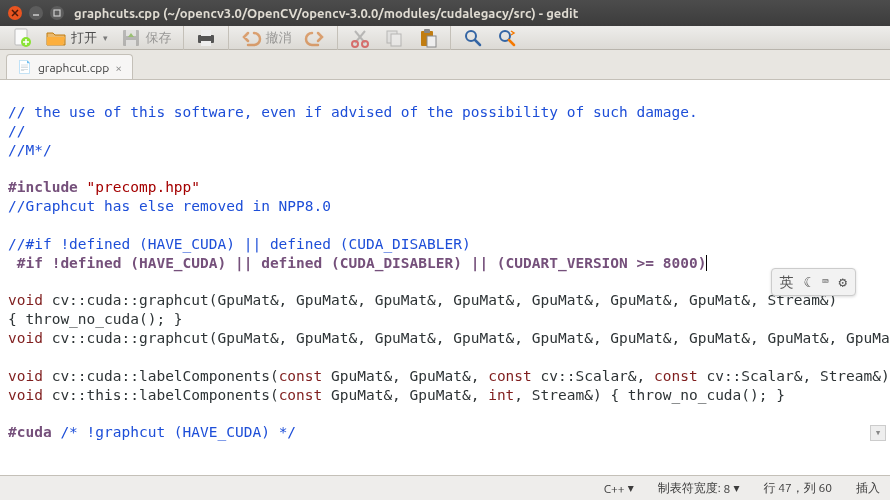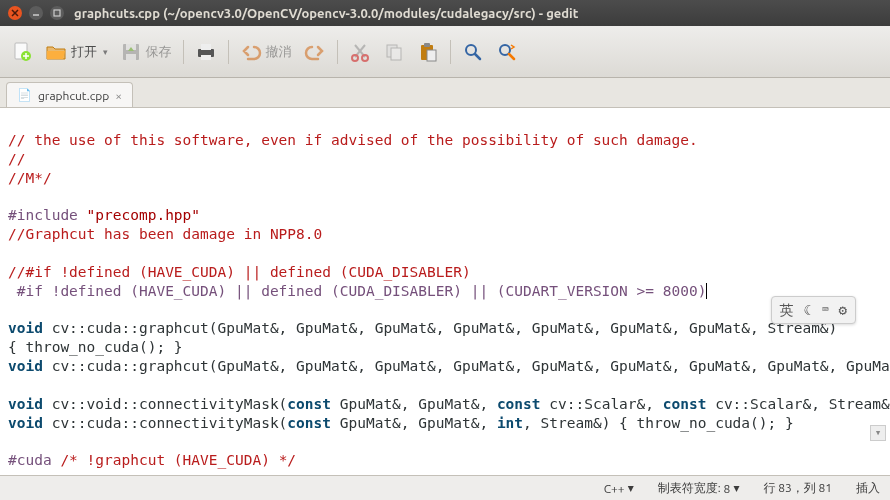--- a/index.html
+++ b/index.html
@@ -3,35 +3,35 @@
 <meta charset="utf-8">
 <style>
 * { margin: 0; padding: 0; box-sizing: border-box; }
 body { font-family: "Ubuntu", sans-serif; font-size: 13px; background: #f2f1f0; width: 890px; height: 500px; overflow: hidden; display: flex; flex-direction: column; }
 .titlebar { background: linear-gradient(to bottom, #4c4c4c, #3c3c3c); height: 26px; display: flex; align-items: center; padding: 0 8px; color: #dfdbd2; font-size: 13px; font-weight: bold; }
 .win-controls { display: flex; gap: 7px; margin-right: 10px; }
 .win-btn { width: 14px; height: 14px; border-radius: 50%; display: flex; align-items: center; justify-content: center; }
 .win-close { background: #e95420; }
 .win-min, .win-max { background: #5c5c5c; }
 .win-btn svg { width: 8px; height: 8px; }
-.toolbar { background: linear-gradient(to bottom, #eeedeb, #dcdad5); height: 52px; display: flex; align-items: center; padding: 0 6px; border-bottom: 1px solid #b8b4ac; gap: 2px; }
+.toolbar { background: linear-gradient(to bottom, #eeedeb, #dcdad5); height: 24px; display: flex; align-items: center; padding: 0 6px; border-bottom: 1px solid #b8b4ac; gap: 2px; }
 .tb-btn { display: flex; align-items: center; gap: 4px; padding: 3px 5px; border-radius: 3px; color: #4c4c4c; }
 .tb-btn.disabled { opacity: 0.5; }
 .tb-icon { width: 22px; height: 22px; display: flex; align-items: center; justify-content: center; }
 .tb-sep { width: 1px; height: 24px; background: #c4c0b8; margin: 0 4px; }
 .tb-label { font-size: 13px; color: #4c4c4c; }
 .drop-arrow { font-size: 9px; color: #7a7a7a; margin-left: 2px; }
 .tabbar { background: #e8e6e1; height: 30px; display: flex; align-items: flex-end; padding: 0 6px; border-bottom: 1px solid #c4c0b8; }
 .tab { background: #f7f6f5; padding: 5px 10px; border: 1px solid #c4c0b8; border-bottom: none; border-radius: 4px 4px 0 0; display: flex; align-items: center; gap: 6px; font-size: 12px; color: #3c3c3c; }
 .tab-close { font-size: 12px; color: #888; }
 .editor { flex: 1; background: #fff; font-family: "DejaVu Sans Mono", monospace; font-size: 14.5px; line-height: 1.3; padding: 4px 8px; overflow: hidden; color: #2e3436; position: relative; white-space: pre; }
-.c-comment { color: #b91c1c; }
-.c-pp { color: #75507b; font-weight: normal; }
+.c-comment { color: #1d4ed8; }
+.c-pp { color: #75507b; font-weight: bold; }
 .c-str { color: #a40000; }
-.c-kw { color: #0c4a6e; font-weight: bold; }
+.c-kw { color: #7f1d1d; font-weight: normal; }
 .text-cursor { border-right: 1px solid #000; }
 .ime-panel { position: absolute; right: 34px; top: 188px; background: #f2f2f2; border: 1px solid #ccc; border-radius: 4px; padding: 4px 8px; display: flex; align-items: center; gap: 10px; font-size: 14px; color: #555; box-shadow: 0 1px 3px rgba(0,0,0,0.15); }
 .scroll-down { position: absolute; bottom: 34px; right: 4px; width: 16px; height: 16px; color: #888; font-size: 11px; display: flex; align-items: center; justify-content: center; border: 1px solid #ccc; background: #eee; }
 .statusbar { background: #eeedeb; height: 25px; display: flex; align-items: center; padding: 0 10px; font-size: 12px; color: #3c3c3c; border-top: 1px solid #c4c0b8; gap: 18px; }
 .status-right { margin-left: auto; display: flex; gap: 24px; align-items: center; }
 .status-drop { display: flex; align-items: center; gap: 3px; }
 </style>
 </head>
 <body>
 
@@ -167,31 +167,31 @@
     <span class="tab-close">×</span>
   </div>
 </div>
 
 <div class="editor">
 <span class="c-comment">// the use of this software, even if advised of the possibility of such damage.</span>
 <span class="c-comment">//</span>
 <span class="c-comment">//M*/</span>
 <span></span>
 <span class="c-pp">#include</span><span class="c-str"> "precomp.hpp"</span>
-<span class="c-comment">//Graphcut has been damage in NPP8.0</span>
+<span class="c-comment">//Graphcut has else removed in NPP8.0</span>
 <span></span>
 <span class="c-comment">//#if !defined (HAVE_CUDA) || defined (CUDA_DISABLER)</span>
 <span class="c-pp"> #if !defined (HAVE_CUDA) || defined (CUDA_DISABLER) || (CUDART_VERSION &gt;= 8000)</span><span class="text-cursor"></span>
 <span></span>
 <span class="c-kw">void</span><span> cv::cuda::graphcut(GpuMat&amp;, GpuMat&amp;, GpuMat&amp;, GpuMat&amp;, GpuMat&amp;, GpuMat&amp;, GpuMat&amp;, Stream&amp;)</span>
 <span>{ throw_no_cuda(); }</span>
 <span class="c-kw">void</span><span> cv::cuda::graphcut(GpuMat&amp;, GpuMat&amp;, GpuMat&amp;, GpuMat&amp;, GpuMat&amp;, GpuMat&amp;, GpuMat&amp;, GpuMat&amp;, GpuMat&amp;, GpuMat&amp;, GpuMat&amp;, Stream&amp;) { throw_no_cuda(); }</span>
 <span></span>
-<span class="c-kw">void</span><span> cv::void::connectivityMask(</span><span class="c-kw">const</span><span> GpuMat&amp;, GpuMat&amp;, </span><span class="c-kw">const</span><span> cv::Scalar&amp;, </span><span class="c-kw">const</span><span> cv::Scalar&amp;, Stream&amp;) { throw_no_cuda(); }</span>
-<span class="c-kw">void</span><span> cv::cuda::connectivityMask(</span><span class="c-kw">const</span><span> GpuMat&amp;, GpuMat&amp;, </span><span class="c-kw">int</span><span>, Stream&amp;) { throw_no_cuda(); }</span>
+<span class="c-kw">void</span><span> cv::cuda::labelComponents(</span><span class="c-kw">const</span><span> GpuMat&amp;, GpuMat&amp;, </span><span class="c-kw">const</span><span> cv::Scalar&amp;, </span><span class="c-kw">const</span><span> cv::Scalar&amp;, Stream&amp;) { throw_no_cuda(); }</span>
+<span class="c-kw">void</span><span> cv::this::labelComponents(</span><span class="c-kw">const</span><span> GpuMat&amp;, GpuMat&amp;, </span><span class="c-kw">int</span><span>, Stream&amp;) { throw_no_cuda(); }</span>
 <span></span>
 <span class="c-pp">#cuda</span><span class="c-comment"> /* !graphcut (HAVE_CUDA) */</span>
 
 <div class="ime-panel">
   <span>英</span>
   <span>☾</span>
   <span style="font-size:11px;">⌨</span>
   <span>⚙</span>
 </div>
 <div class="scroll-down">▾</div>
@@ -201,16 +201,16 @@
   <div class="status-right">
     <div class="status-drop">
       <span>C++</span>
       <span>▾</span>
     </div>
     <div class="status-drop">
       <span>制表符宽度:</span>
       <span>8</span>
       <span>▾</span>
     </div>
-    <span>行 83，列 81</span>
+    <span>行 47，列 60</span>
     <span>插入</span>
   </div>
 </div>
 
 </body></html>

